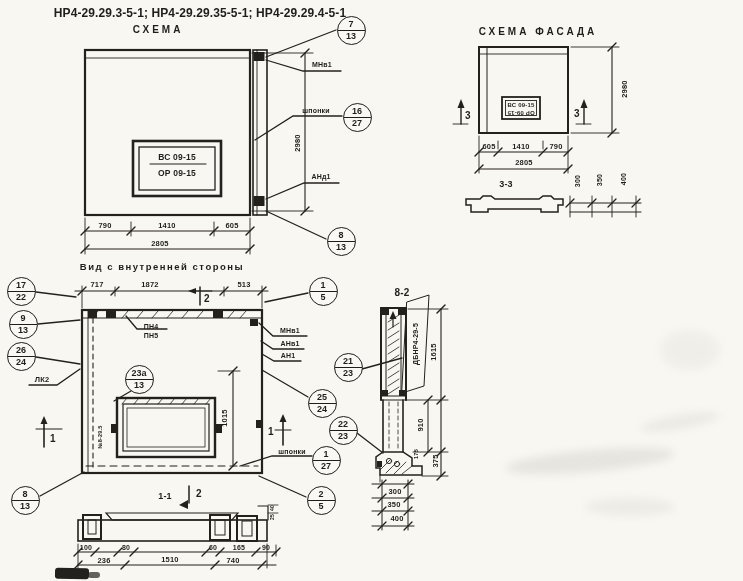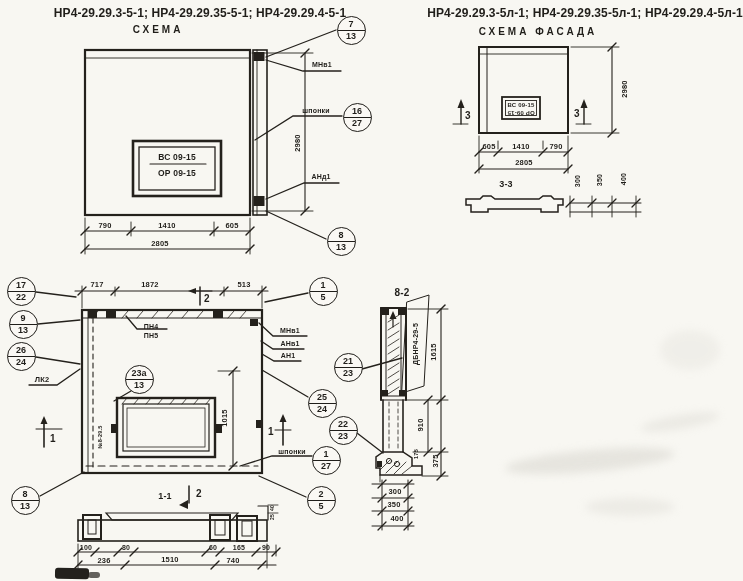--- a/index.html
+++ b/index.html
@@ -297,21 +297,20 @@
         <path d="M378,515 L386,507" stroke-width="1.3"></path>
         <path d="M404,515 L412,507" stroke-width="1.3"></path>
         <path d="M378,530 L386,522" stroke-width="1.3"></path>
         <path d="M404,530 L412,522" stroke-width="1.3"></path>
       </g>
     </g>
   </svg>
 
   <div class="lbl code" style="left:200px;top:13px">НР4-29.29.3-5-1; НР4-29.29.35-5-1; НР4-29.29.4-5-1</div>
   <div class="lbl ttl" style="left:158px;top:29px">СХЕМА</div>
-  <div class="lbl code" style="left:585px;top:13px">НР4-29.29.3-5л-1; НР4-29.29.35-5л-1; НР4-29.29.4-5л-1</div>
   <div class="lbl ttl" style="left:538px;top:31px">СХЕМА ФАСАДА</div>
 
   <div class="lbl" style="left:177px;top:157px">ВС 09-15</div>
   <div class="lbl" style="left:177px;top:173px">ОР 09-15</div>
   <div class="lbl s75" style="left:105px;top:225px">790</div>
   <div class="lbl s75" style="left:167px;top:225px">1410</div>
   <div class="lbl s75" style="left:232px;top:225px">605</div>
   <div class="lbl s75" style="left:160px;top:243px">2805</div>
   <div class="lbl s75 rot" style="left:297px;top:143px">2980</div>
   <div class="lbl s7" style="left:322px;top:64px">МНв1</div>
@@ -337,20 +336,21 @@
   <div class="lbl s75" style="left:556px;top:146px">790</div>
   <div class="lbl s75" style="left:524px;top:162px">2805</div>
   <div class="lbl s75 rot" style="left:624px;top:89px">2980</div>
   <div class="lbl s10" style="left:468px;top:115px">3</div>
   <div class="lbl s10" style="left:577px;top:113px">3</div>
   <div class="lbl s9" style="left:506px;top:184px">3-3</div>
   <div class="lbl s7 rot" style="left:577px;top:181px">300</div>
   <div class="lbl s7 rot" style="left:599px;top:180px">350</div>
   <div class="lbl s7 rot" style="left:623px;top:179px">400</div>
 
+  <div class="lbl" style="left:162px;top:266px;font-size:9.5px;letter-spacing:1.5px">Вид с внутренней стороны</div>
   <div class="lbl s75" style="left:97px;top:284px">717</div>
   <div class="lbl s75" style="left:150px;top:284px">1872</div>
   <div class="lbl s75" style="left:244px;top:284px">513</div>
   <div class="lbl s10" style="left:207px;top:298px">2</div>
   <div class="lbl s7" style="left:151px;top:326px">ПН4</div>
   <div class="lbl s7" style="left:151px;top:335px">ПН5</div>
   <div class="lbl s7" style="left:290px;top:330px">МНв1</div>
   <div class="lbl s7" style="left:290px;top:343px">АНв1</div>
   <div class="lbl s7" style="left:288px;top:355px">АН1</div>
   <div class="lbl s75" style="left:42px;top:379px">ЛК2</div>

